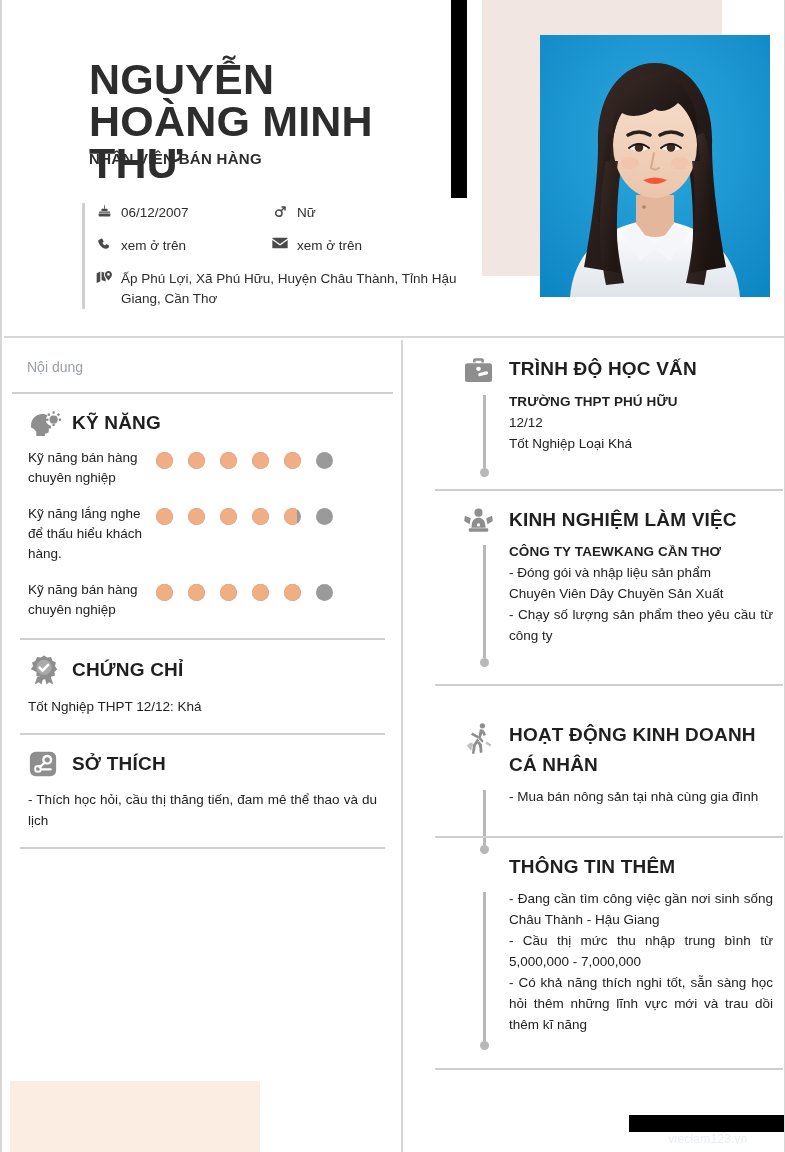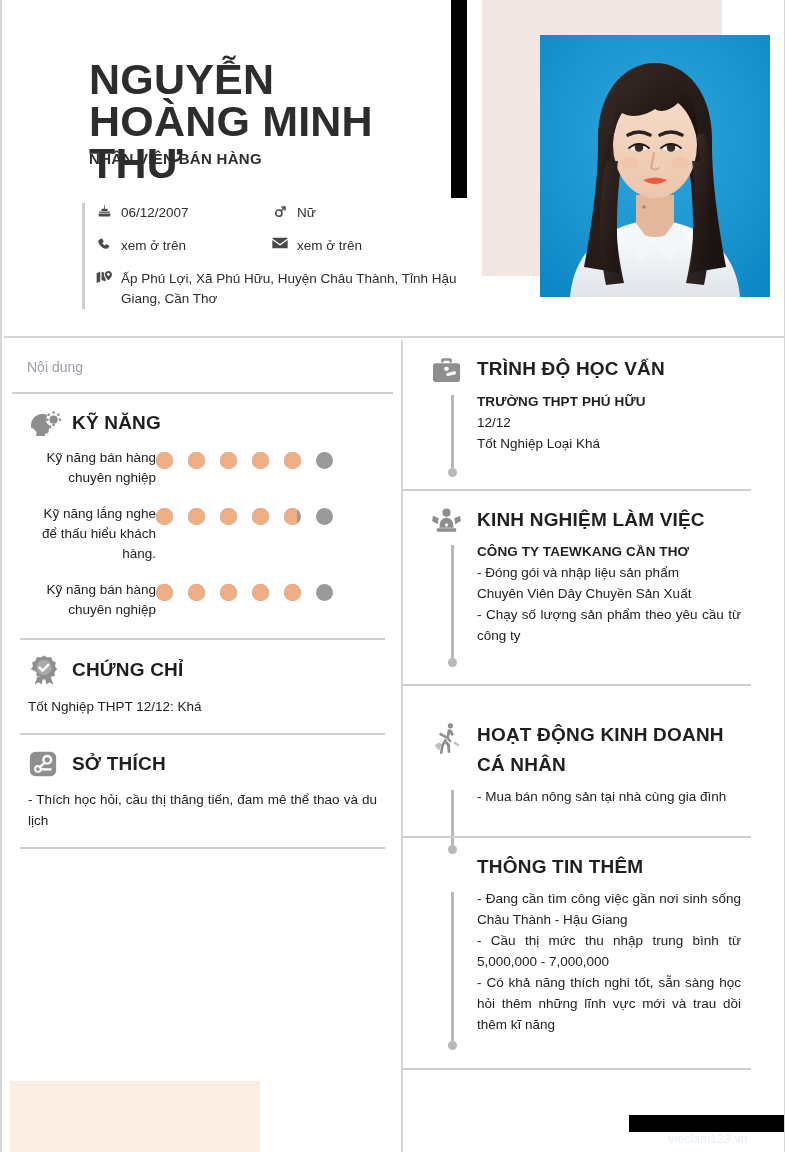--- a/index.html
+++ b/index.html
@@ -93,21 +93,21 @@
   .ctext.wide { width: 360px; }
 
   
   .col-left {
     position: absolute; left: 2px; top: 340px;
     width: 399px; height: 812px;
     border-right: 2px solid #d6d6d6;
   }
   .col-right {
     position: absolute; left: 401px; top: 340px;
-    width: 382px; height: 812px;
+    width: 382px; height: 812px; padding-left: 32px;
   }
 
   
   .notice-box {
     margin: 2px 8px 0 8px;
     height: 52px;
     border-bottom: 2px solid #d0d0d0;
     display: flex; align-items: center;
   }
   .notice-text {
@@ -125,21 +125,21 @@
   }
   .lhead .hicon { width: 40px; flex: 0 0 40px; color: #8e8e8e; }
   .lhead .hicon svg { display:block; }
   .lhead .htitle {
     font-size: 19px; font-weight: 700; color: #1f1f1f;
     letter-spacing: .2px; padding-left: 4px;
   }
 
   .skill-row {
     display: flex; align-items: flex-start;
-    padding: 0 8px 0 8px; margin-bottom: 16px; text-align: right;
+    padding: 0 8px 0 8px; margin-bottom: 16px;
   }
   .skill-row:last-child { margin-bottom: 2px; }
   .skill-name {
     width: 128px; font-size: 13.5px; color: #222;
     line-height: 20px;
   }
   .dots { display: flex; align-items: flex-start; padding-top: 4px; }
   .dot {
     width: 17px; height: 17px; border-radius: 50%;
     margin-right: 15px; background: #9a9a9a;

